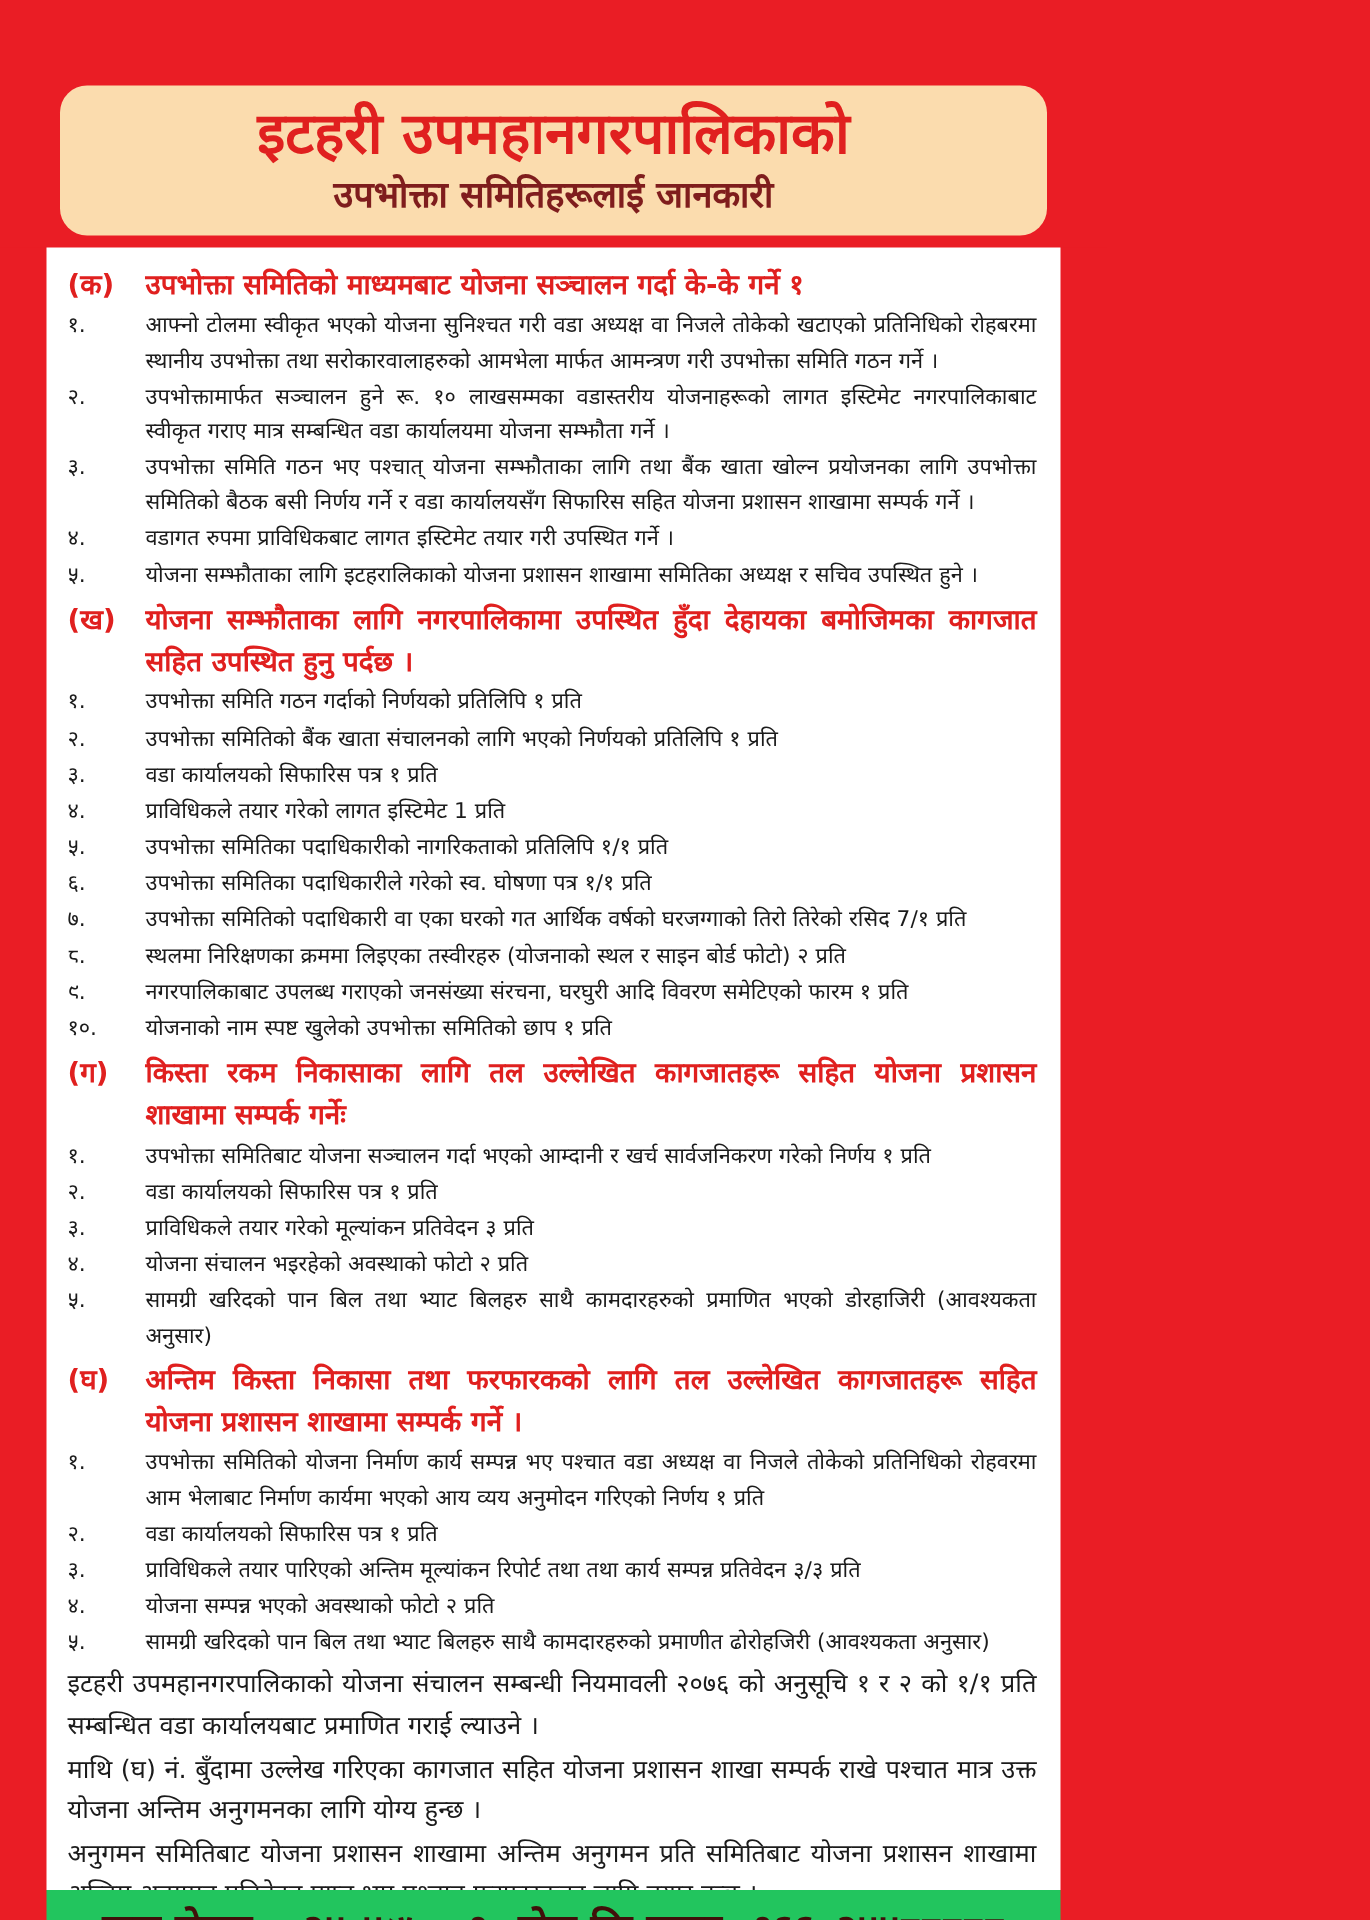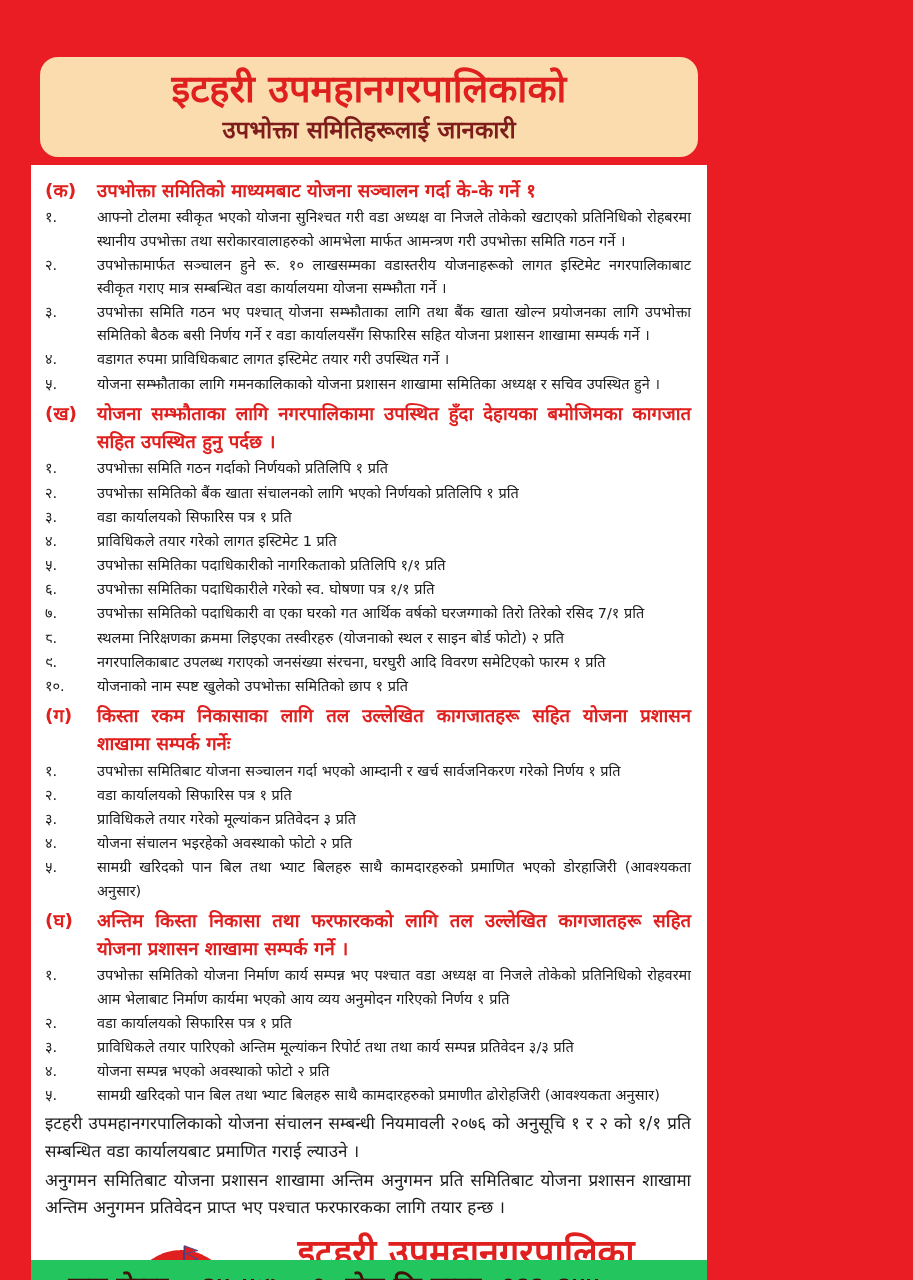--- a/index.html
+++ b/index.html
@@ -122,21 +122,21 @@
     <span class="item-text">उपभोक्ता समिति गठन भए पश्चात् योजना सम्झौताका लागि तथा बैंक खाता खोल्न प्रयोजनका लागि उपभोक्ता समितिको बैठक बसी निर्णय गर्ने र वडा कार्यालयसँग सिफारिस सहित योजना प्रशासन शाखामा सम्पर्क गर्ने ।</span>
   </li>
 
   <li class="item">
     <span class="item-num">४.</span>
     <span class="item-text">वडागत रुपमा प्राविधिकबाट लागत इस्टिमेट तयार गरी उपस्थित गर्ने ।</span>
   </li>
 
   <li class="item">
     <span class="item-num">५.</span>
-    <span class="item-text">योजना सम्झौताका लागि गमनकालिकाको योजना प्रशासन शाखामा समितिका अध्यक्ष र सचिव उपस्थित हुने ।</span>
+    <span class="item-text">योजना सम्झौताका लागि इटहरालिकाको योजना प्रशासन शाखामा समितिका अध्यक्ष र सचिव उपस्थित हुने ।</span>
   </li>
 </ol>
   </section>
 
   <section class="section">
     <div class="section-head">
       <span class="sec-label">(ख)</span>
       <h2 class="sec-heading">योजना सम्झौताका लागि नगरपालिकामा उपस्थित हुँदा देहायका बमोजिमका कागजात सहित उपस्थित हुनु पर्दछ ।</h2>
     </div>
     <ol class="items">
@@ -254,20 +254,21 @@
   <li class="item">
     <span class="item-num">५.</span>
     <span class="item-text">सामग्री खरिदको पान बिल तथा भ्याट बिलहरु साथै कामदारहरुको प्रमाणीत ढोरोहजिरी (आवश्यकता अनुसार)</span>
   </li>
 </ol>
   </section>
 </div>
 
     <div class="notes">
       <p class="note">इटहरी उपमहानगरपालिकाको योजना संचालन सम्बन्धी नियमावली २०७६ को अनुसूचि १ र २ को १/१ प्रति सम्बन्धित वडा कार्यालयबाट प्रमाणित गराई ल्याउने ।</p>
+      <p class="note">माथि (घ) नं. बुँदामा उल्लेख गरिएका कागजात सहित योजना प्रशासन शाखा सम्पर्क राखे पश्चात मात्र उक्त योजना अन्तिम अनुगमनका लागि योग्य हुन्छ ।</p>
       <p class="note">अनुगमन समितिबाट योजना प्रशासन शाखामा अन्तिम अनुगमन प्रति समितिबाट योजना प्रशासन शाखामा अन्तिम अनुगमन प्रतिवेदन प्राप्त भए पश्चात फरफारकका लागि तयार हन्छ ।</p>
     </div>
 
     <div class="org-footer">
       <span class="emblem">
         <svg viewBox="0 0 100 100" width="160" height="120" preserveAspectRatio="xMidYMid meet" aria-hidden="true">
           <circle cx="50" cy="50" r="33" fill="#ffffff"></circle>
           <circle cx="50" cy="50" r="38" fill="none" stroke="#e0201f" stroke-width="9" stroke-dasharray="4 2.6" stroke-linecap="round"></circle>
 
           <g>

